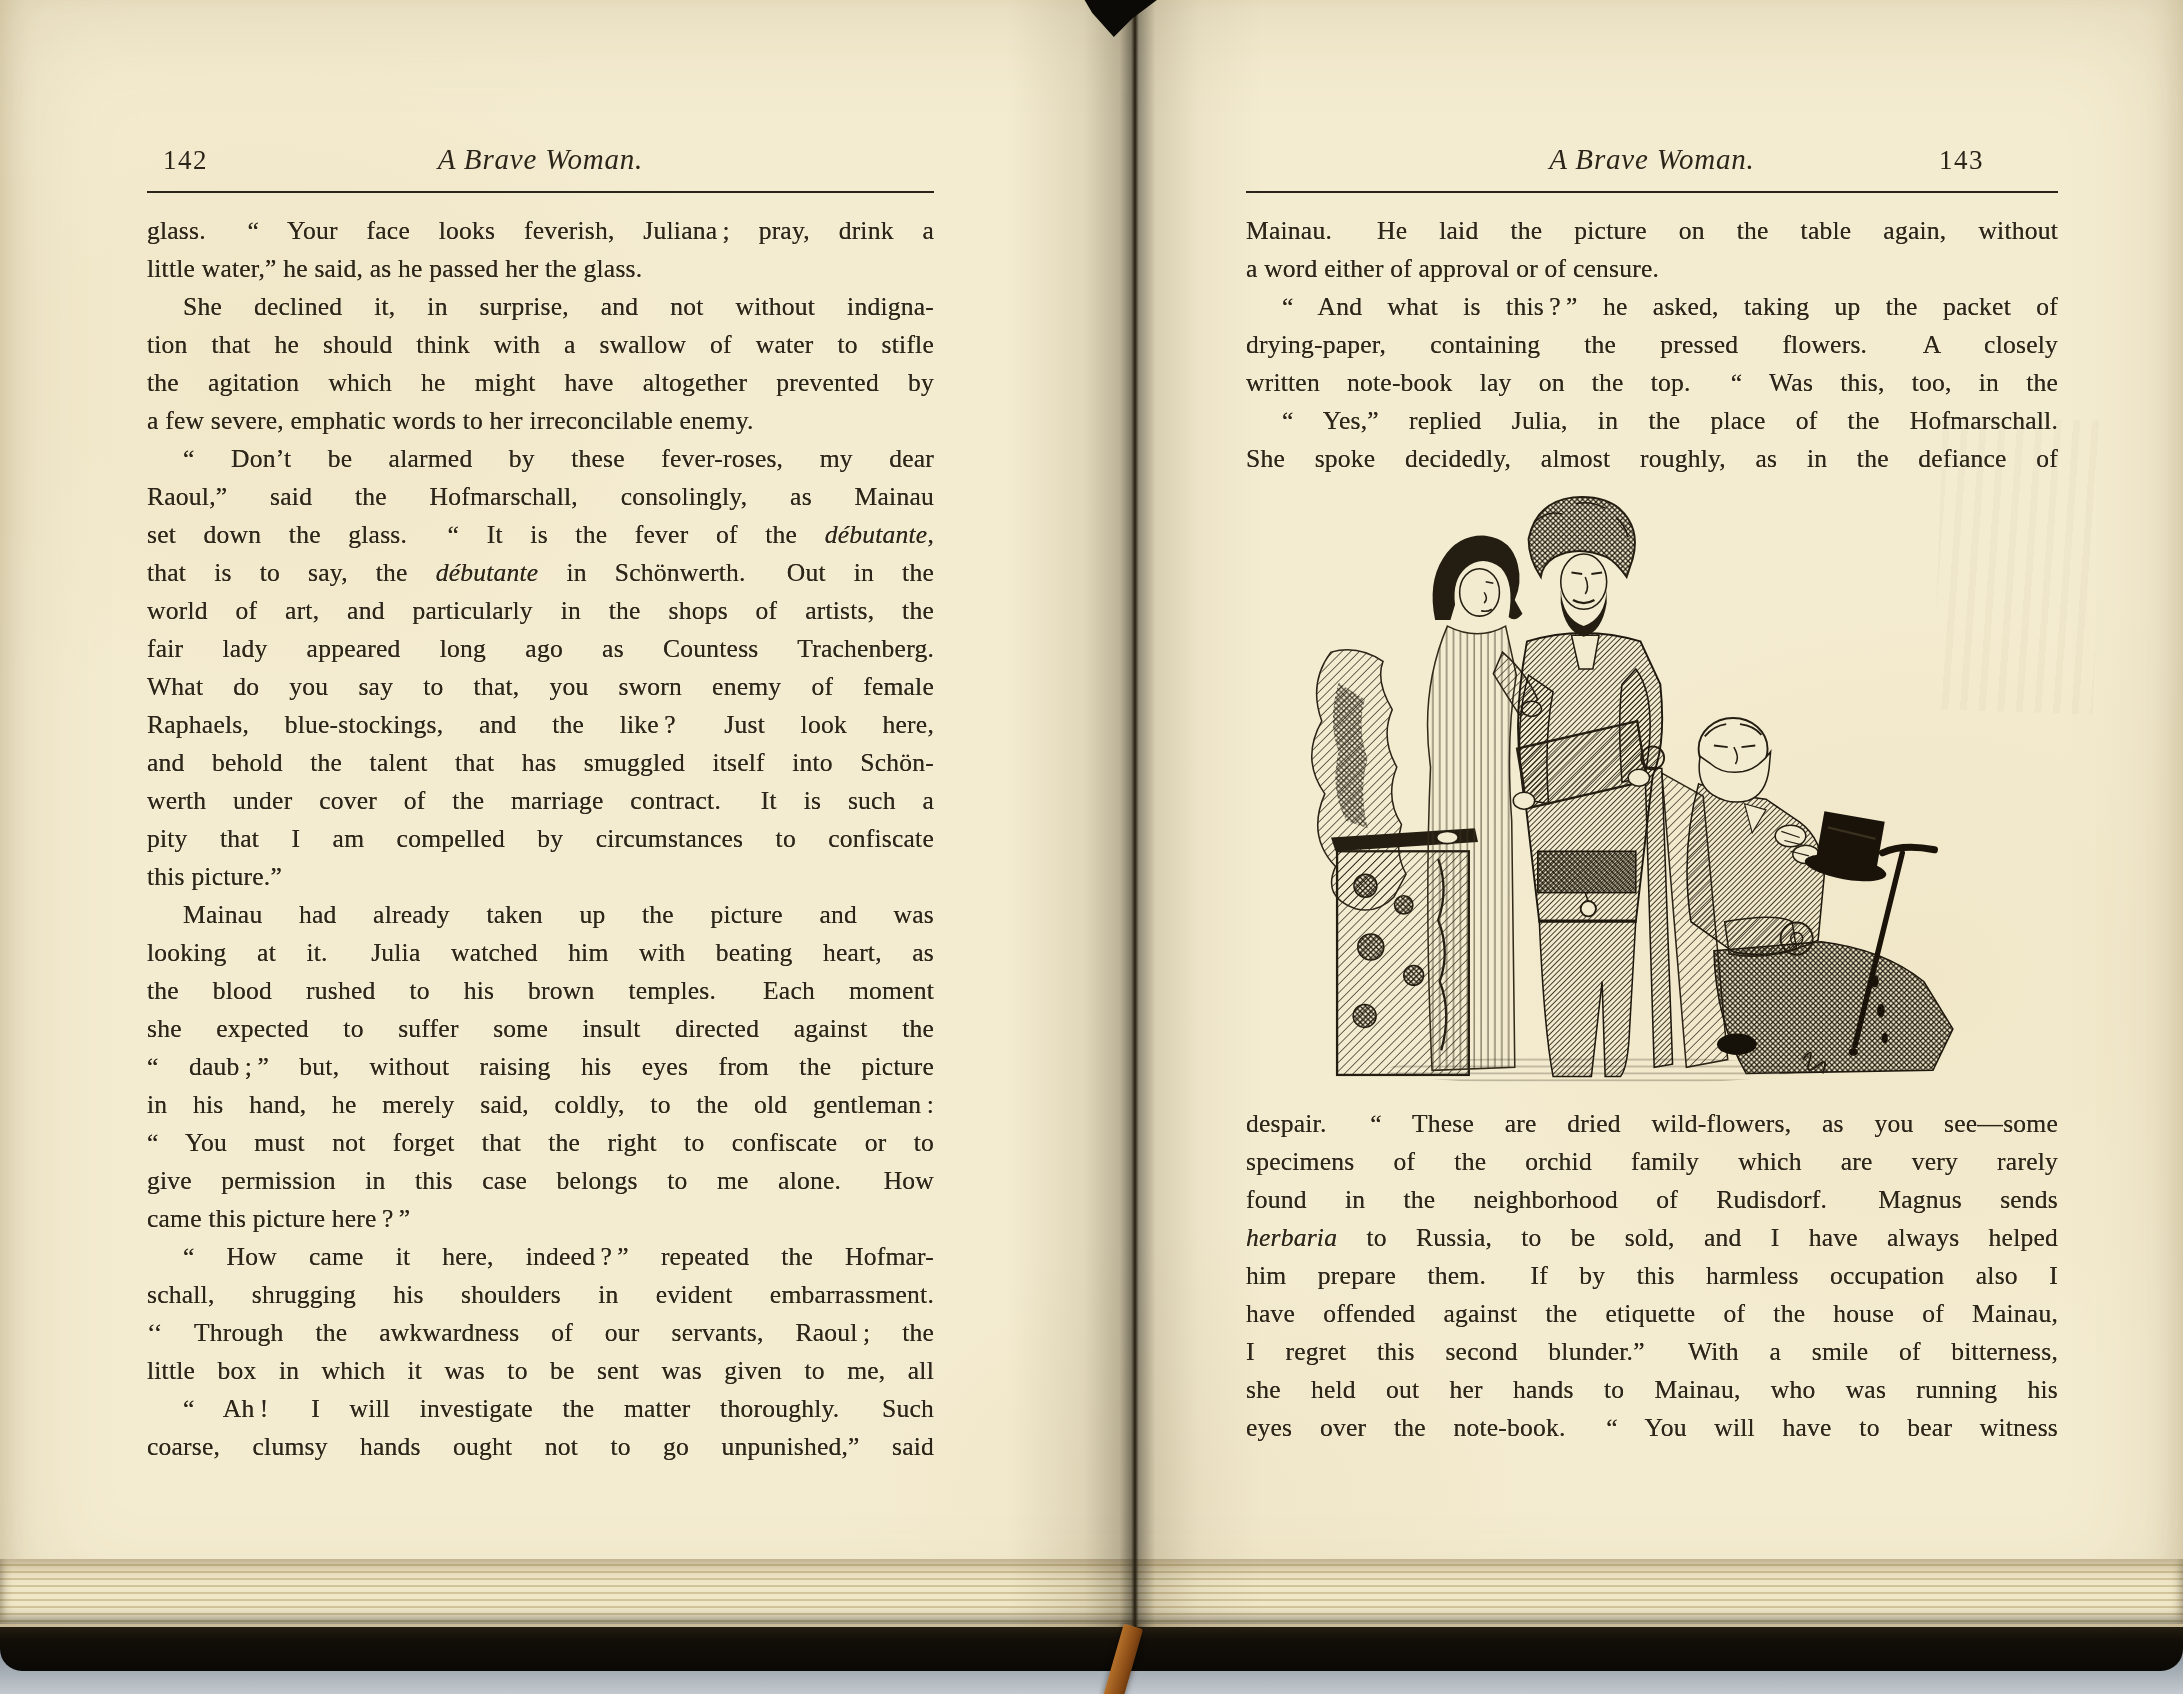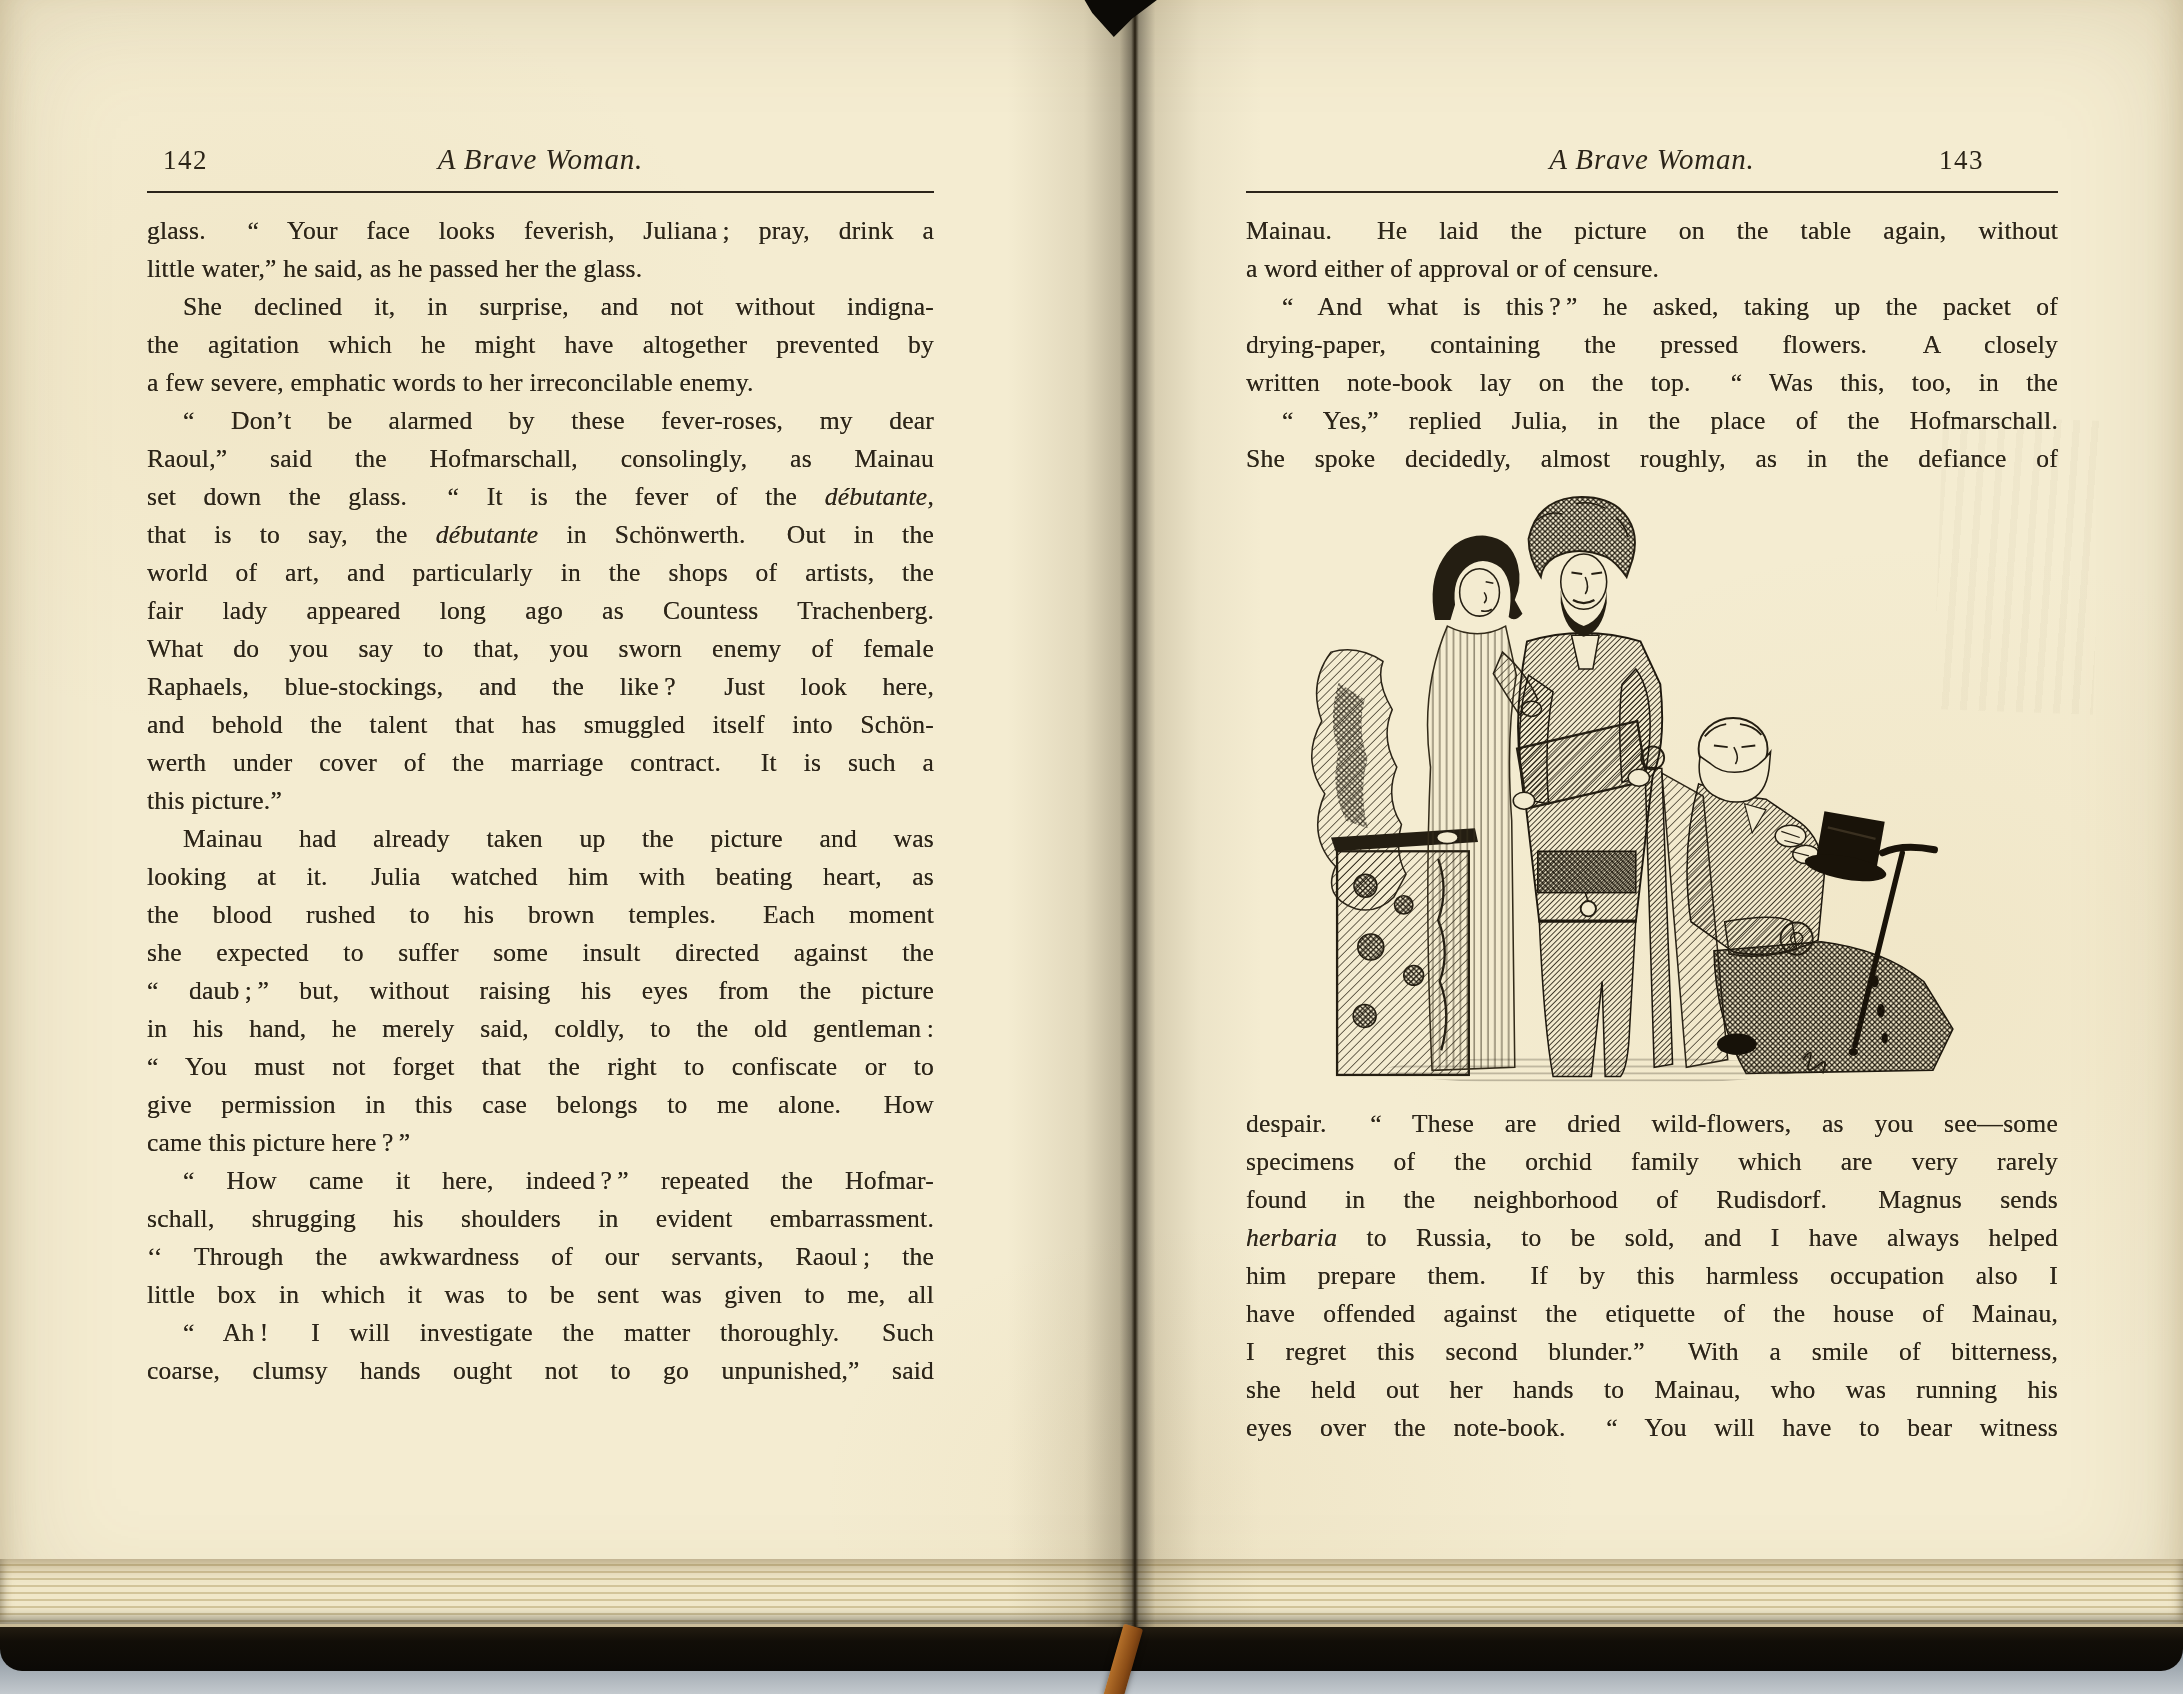--- a/index.html
+++ b/index.html
@@ -76,32 +76,34 @@
 <div class="page leftp">
   <div class="phead">
     <span class="pnum l">142</span>
     <span class="ptitle">A Brave Woman.</span>
   </div>
   <div class="rule"></div>
   <div class="pbody">
       <div class="line">glass.  “ Your face looks feverish, Juliana ; pray, drink a</div>
       <div class="line noj">little water,” he said, as he passed her the glass.</div>
       <div class="line ind">She declined it, in surprise, and not without indigna-</div>
+      <div class="line">tion that he should think with a swallow of water to stifle</div>
       <div class="line">the agitation which he might have altogether prevented by</div>
       <div class="line noj">a few severe, emphatic words to her irreconcilable enemy.</div>
       <div class="line ind">“ Don’t be alarmed by these fever-roses, my dear</div>
       <div class="line">Raoul,” said the Hofmarschall, consolingly, as Mainau</div>
       <div class="line">set down the glass.  “ It is the fever of the <i>débutante</i>,</div>
       <div class="line">that is to say, the <i>débutante</i> in Schönwerth.  Out in the</div>
       <div class="line">world of art, and particularly in the shops of artists, the</div>
       <div class="line">fair lady appeared long ago as Countess Trachenberg.</div>
       <div class="line">What do you say to that, you sworn enemy of female</div>
       <div class="line">Raphaels, blue-stockings, and the like ?  Just look here,</div>
       <div class="line">and behold the talent that has smuggled itself into Schön-</div>
       <div class="line">werth under cover of the marriage contract.  It is such a</div>
+      <div class="line">pity that I am compelled by circumstances to confiscate</div>
       <div class="line noj">this picture.”</div>
       <div class="line ind">Mainau had already taken up the picture and was</div>
       <div class="line">looking at it.  Julia watched him with beating heart, as</div>
       <div class="line">the blood rushed to his brown temples.  Each moment</div>
       <div class="line">she expected to suffer some insult directed against the</div>
       <div class="line">“ daub ; ” but, without raising his eyes from the picture</div>
       <div class="line">in his hand, he merely said, coldly, to the old gentleman :</div>
       <div class="line">“ You must not forget that the right to confiscate or to</div>
       <div class="line">give permission in this case belongs to me alone.  How</div>
       <div class="line noj">came this picture here ? ”</div>

